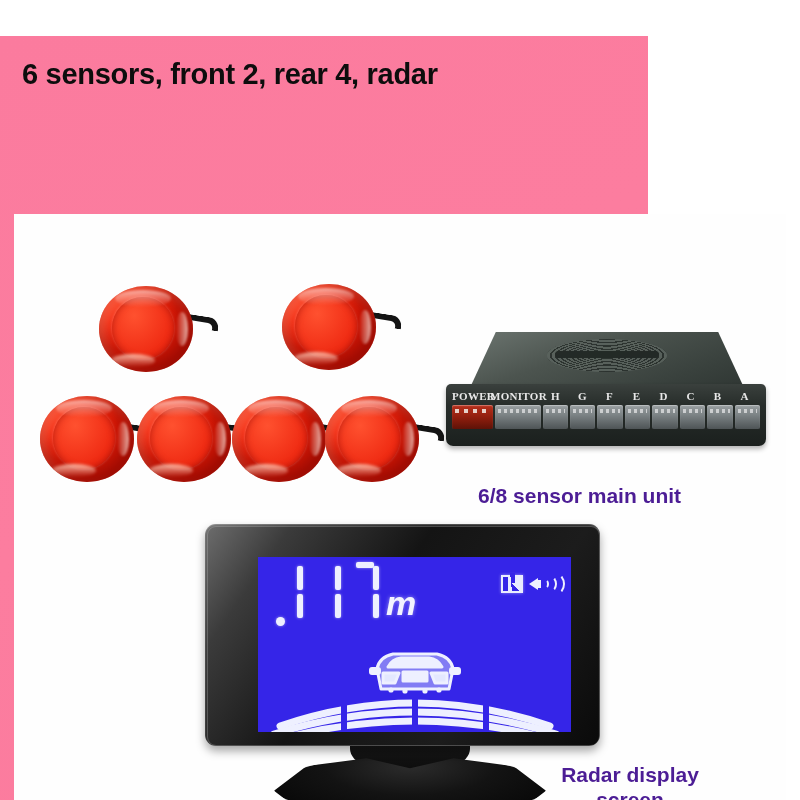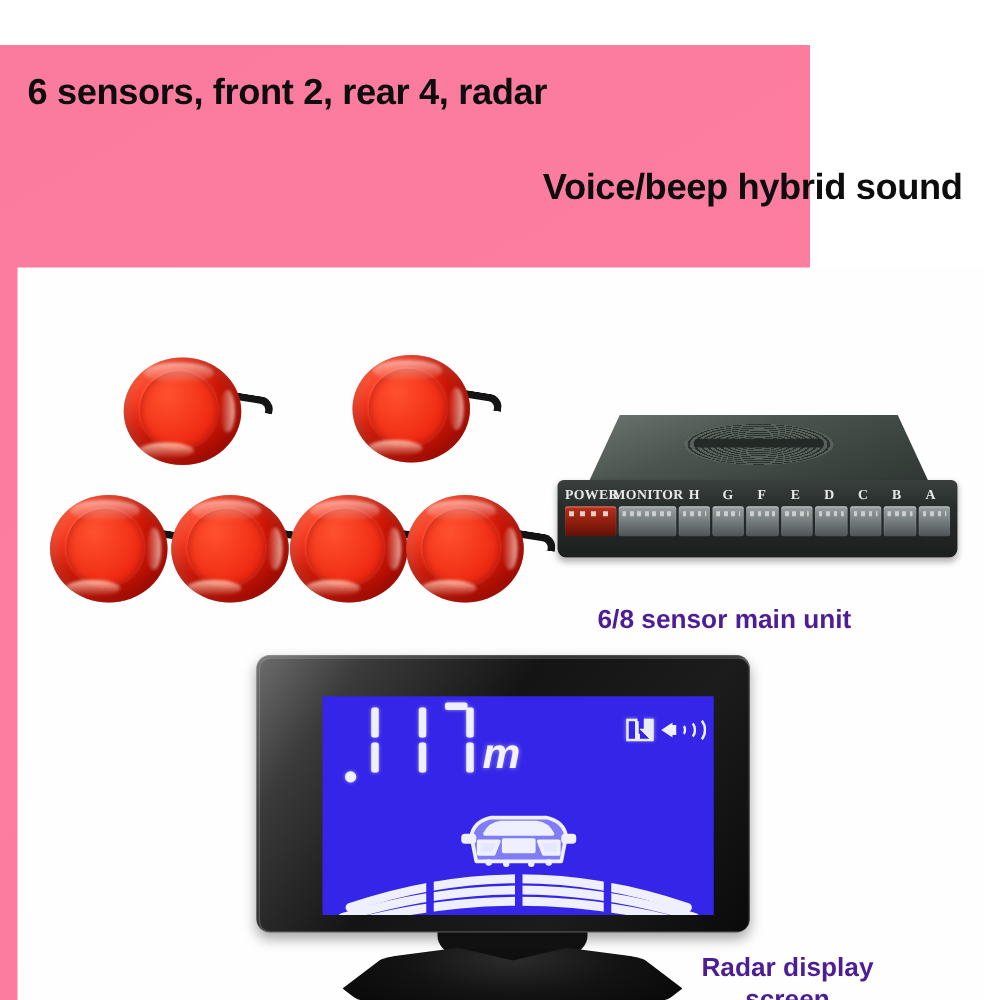--- a/index.html
+++ b/index.html
@@ -286,21 +286,20 @@
                        92% 92%, 62% 100%, 38% 100%, 8% 92%);
   }
 </style>
 </head>
 <body>
 
 <div id="page">
 
   <div class="headline" id="title-main">6 sensors, front 2, rear 4, radar</div>
 
-  <div class="headline" id="title-sub">Voice/beep hybrid sound</div>
 
   <div id="panel">
 
     <div>
 
       <div class="sensor" style="left:85px; top:72px;">
         <div class="cable"></div>
         <div class="body">
           <div class="face"></div>
           <div class="gloss-top"></div>

